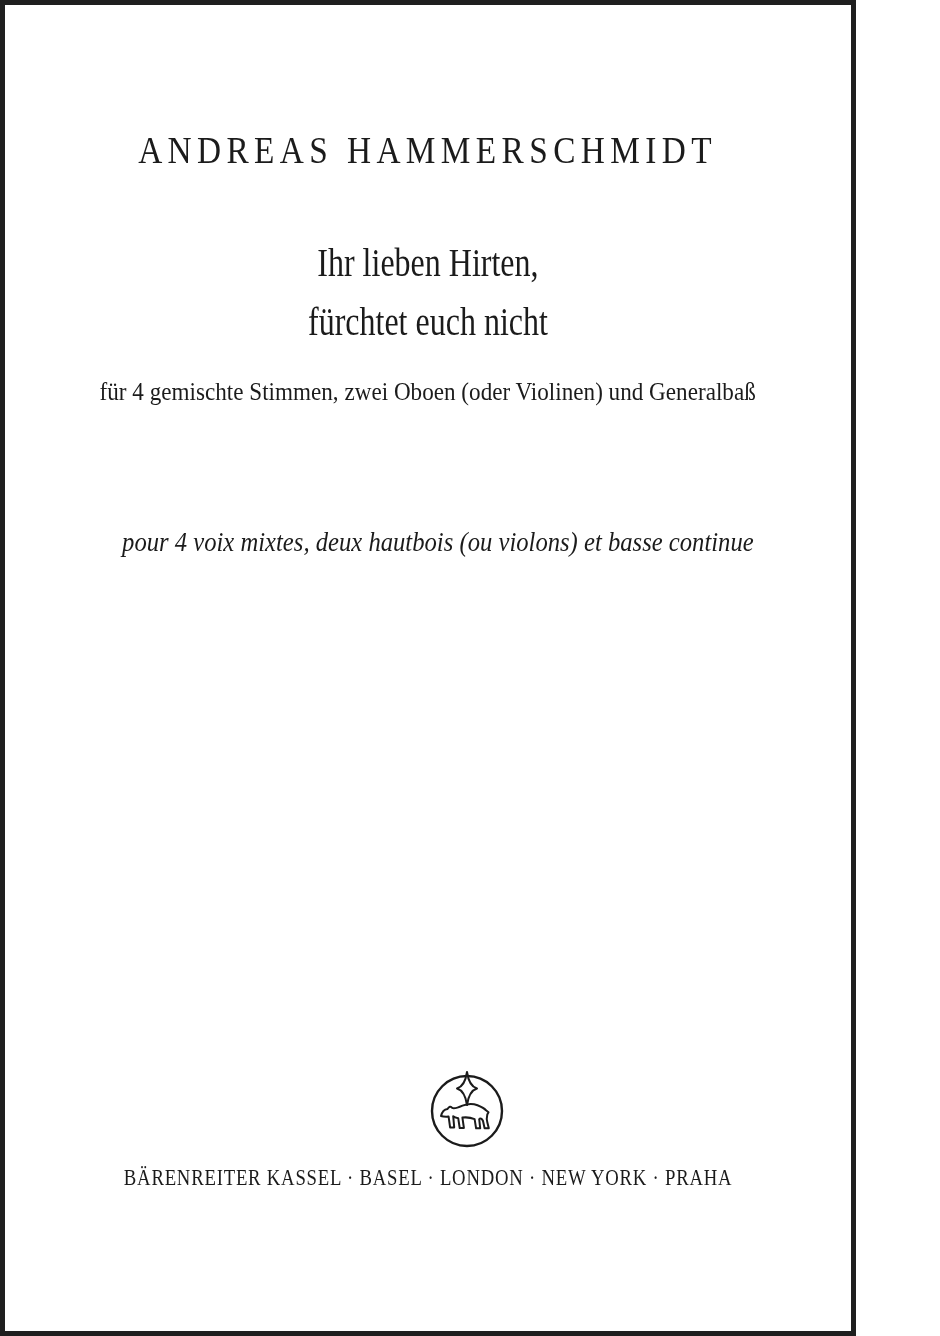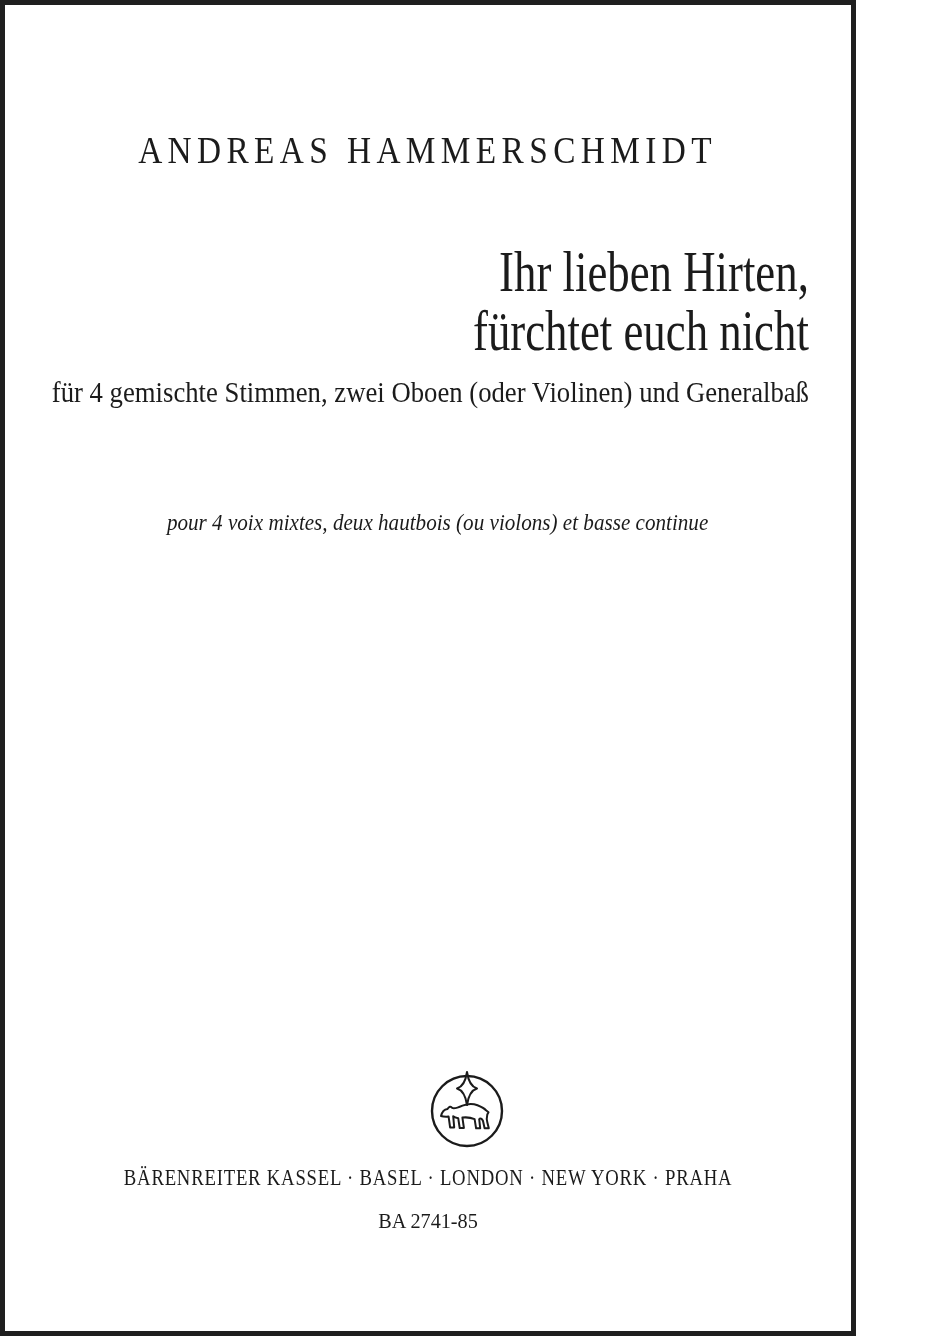--- a/index.html
+++ b/index.html
@@ -13,30 +13,30 @@
     font-family: "Liberation Serif", serif;
     color: #1b1b1b;
     overflow: hidden;
   }
   .line { position: absolute; left: 0; right: 0; text-align: center; white-space: nowrap; }
   .squeeze { display: inline-block; transform-origin: 50% 50%; }
 
   .composer { top: 124px; font-size: 37px; line-height: 44px; letter-spacing: 6px; }
   .composer .squeeze { transform: scaleX(0.90); }
 
-  .title-de { top: 238px; font-size: 56px; line-height: 59px; text-align: right; }
+  .title-de { top: 228px; font-size: 40px; line-height: 59px; }
   .title-de .squeeze { transform: scaleX(0.80); }
 
-  .subtitle-de { top: 372px; font-size: 30px; line-height: 30px; }
+  .subtitle-de { top: 372px; font-size: 26px; line-height: 30px; }
   .subtitle-de .squeeze { transform: scaleX(0.89); }
 
   .title-fr { top: 458px; font-size: 54px; line-height: 58px; font-style: italic; }
   .title-fr .squeeze { transform: scaleX(0.74); }
 
-  .subtitle-fr { top: 503px; font-size: 24px; line-height: 28px; font-style: italic; margin-left: 20px; }
+  .subtitle-fr { top: 523px; font-size: 28px; line-height: 28px; font-style: italic; margin-left: 20px; }
   .subtitle-fr .squeeze { transform: scaleX(0.88); }
 
   .part-name { top: 668px; font-size: 24px; line-height: 28px; font-weight: bold; letter-spacing: 1px; }
   .part-sub  { top: 694px; font-size: 20px; line-height: 24px; letter-spacing: 0.5px; }
 
   .logo { position: absolute; top: 1054px; left: 412px; width: 100px; height: 100px; }
 
   .publisher { top: 1158px; font-size: 24px; line-height: 28px; letter-spacing: 1px; }
   .publisher .squeeze { transform: scaleX(0.78); }
 
@@ -90,17 +90,14 @@
                C39.2,58.8 37.3,58.2 36.2,57.2
                L37.2,68.4 L33.1,68.4 L31.6,57.6
                C28.4,57.8 26,57.7 24,57 Z" fill="none" stroke="#1b1b1b" stroke-width="2" stroke-linejoin="round" stroke-linecap="round"></path>
     </svg>
   </div>
 
   <div class="line publisher">
     <span class="squeeze">BÄRENREITER KASSEL · BASEL · LONDON · NEW YORK · PRAHA</span>
   </div>
 
-  <div class="line catalog">
-    <span class="squeeze">BA 2741-85</span>
-  </div>
 
 </div>
 
 </body></html>

